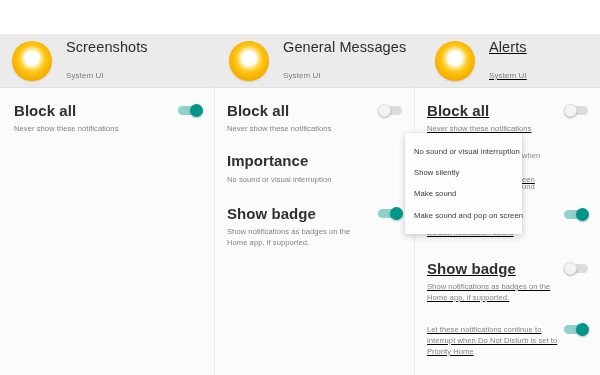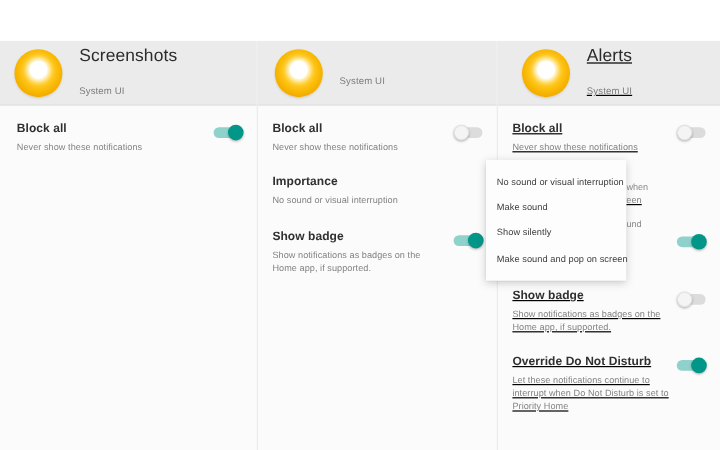--- a/index.html
+++ b/index.html
@@ -90,21 +90,21 @@
     display: flex;
     align-items: flex-start;
     padding: 0 10px 0 14px;
     margin-bottom: 18px;
     min-height: 22px;
   }
   .col.c2 .row { padding-left: 12px; }
   .col.c3 .row { padding-left: 12px; }
   .row-text { flex: 1 1 auto; padding-right: 6px; }
   .row-title {
-    font-size: 10px;
+    font-size: 15px;
     color: #303030;
     font-weight: 700;
     letter-spacing: 0.05px;
     line-height: 1.25;
   }
   .row-desc {
     margin-top: 2.5px;
     font-size: 7.6px;
     color: #838383;
     line-height: 1.45;
@@ -189,20 +189,21 @@
             <div class="knob"></div>
           </div>
         </div>
       </div>
     </div>
 
     <div class="col c2">
       <div class="col-header">
         <div class="oreo-icon"></div>
         <div class="header-text">
+          <div class="channel-title">General Messages</div>
           <div class="channel-sub">System UI</div>
         </div>
       </div>
       <div class="rows">
 
         <div class="row">
           <div class="row-text">
             <div class="row-title">Block all</div>
             <div class="row-desc">Never show these notifications</div>
           </div>
@@ -278,37 +279,36 @@
             <div class="row-desc">Show notifications as badges on the Home app, if supported.</div>
           </div>
           <div class="toggle off">
             <div class="track"></div>
             <div class="knob"></div>
           </div>
         </div>
 
         <div class="row">
           <div class="row-text">
-            <div class="row-title">Override Do Not Disturb</div>
             <div class="row-desc">Let these notifications continue to interrupt when Do Not Disturb is set to Priority Home</div>
           </div>
           <div class="toggle on">
             <div class="track"></div>
             <div class="knob"></div>
           </div>
         </div>
 
       </div>
     </div>
 
   </div>
 
   <div class="frag" style="left:522px; top:151px;">when</div>
   <div class="frag" style="left:522px; top:182px;text-align:center;">und</div>
 
   <div class="dropdown">
     <div class="dd-item">No sound or visual interruption</div>
+    <div class="dd-item">Show silently</div>
     <div class="dd-item">Make sound</div>
-    <div class="dd-item">Show silently</div>
     <div class="dd-item">Make sound and pop on screen</div>
   </div>
 
 </div>
 
 </body></html>

